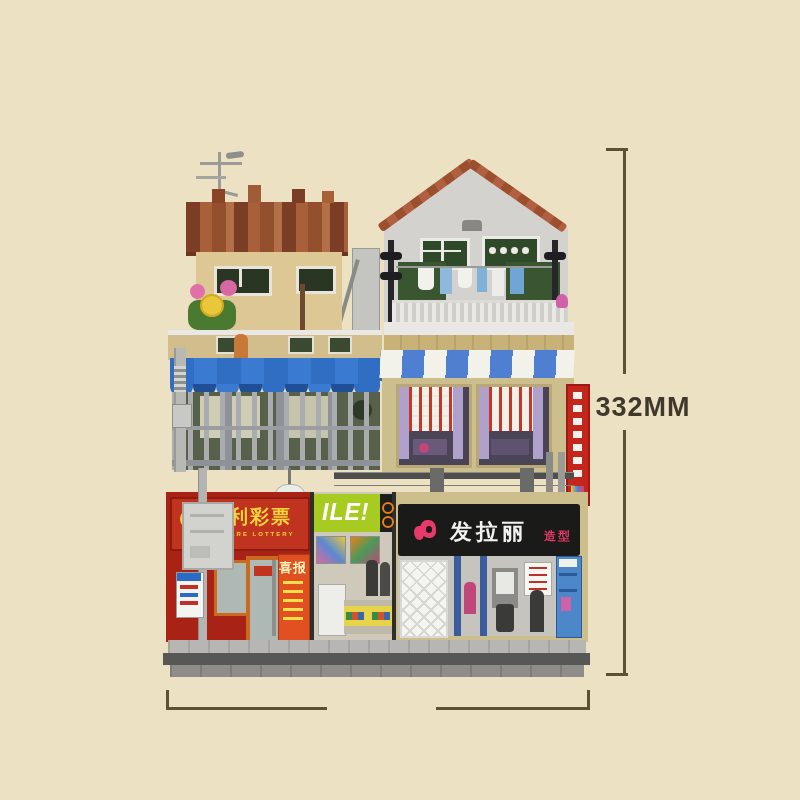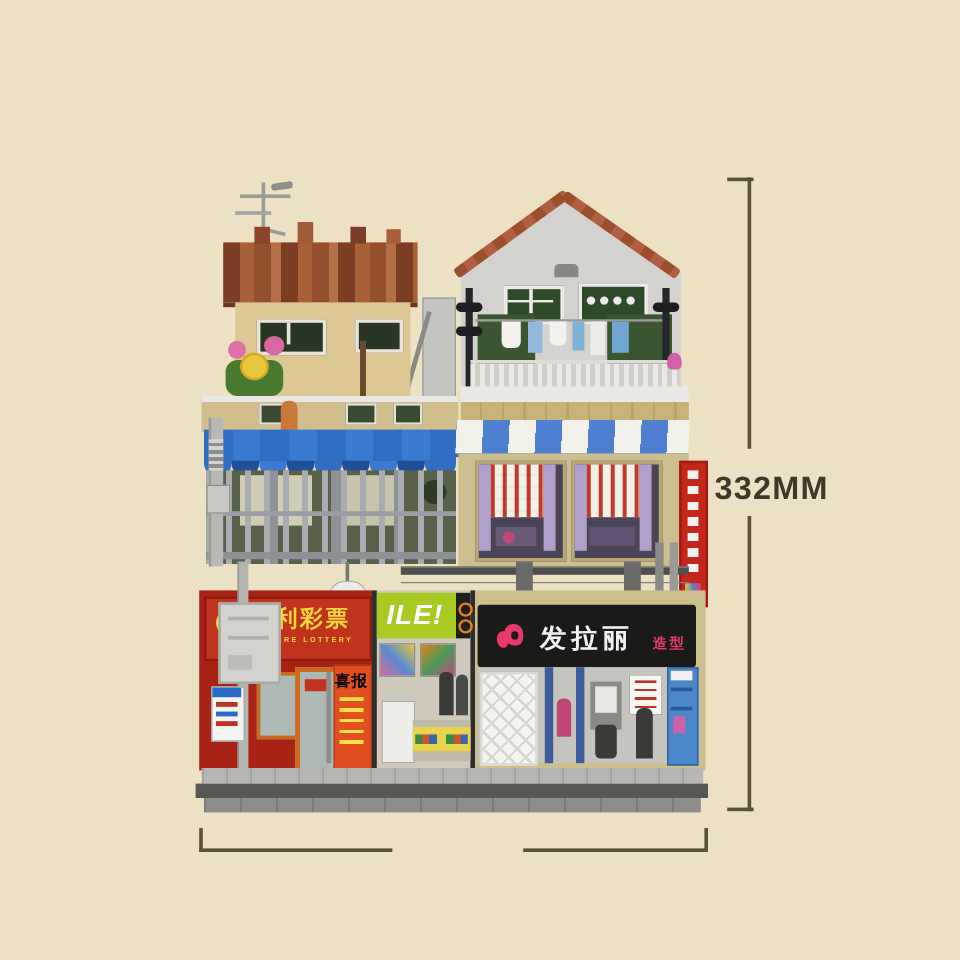--- a/index.html
+++ b/index.html
@@ -9,21 +9,21 @@
   
   .dim-line{background:#5B5233;}
   .dim-label{color:#3F392B;font-weight:bold;font-size:27px;letter-spacing:1px;text-align:center;}
   
   .frame-white{background:#E9E8E4;}
   .sign-cn{color:#F5D73B;font-weight:bold;font-size:19px;letter-spacing:2px;text-align:center;line-height:1;}
   .sign-en{color:#F5D73B;font-size:6px;letter-spacing:2px;text-align:center;font-weight:bold;}
   .smile-text{color:#FFFFFF;font-weight:800;font-size:23px;letter-spacing:1px;font-style:italic;}
   .salon-text{color:#F2F2F0;font-weight:bold;font-size:22px;letter-spacing:4px;}
   .salon-suffix{color:#E8396B;font-weight:bold;font-size:12px;letter-spacing:2px;}
-  .poster-text{color:#000000;font-weight:bold;font-size:13px;letter-spacing:1px;text-align:center;}
+  .poster-text{color:#fef9c3;font-weight:bold;font-size:13px;letter-spacing:1px;text-align:center;}
   .scallop{position:absolute;height:13px;border-radius:0 0 11px 11px;}
   .baluster-overlay{background:
      repeating-linear-gradient(90deg,#A9ADB1 0 5px,rgba(0,0,0,0) 5px 16px),
      repeating-linear-gradient(90deg,#8E9296 0 8px,rgba(0,0,0,0) 8px 52px);}
 </style>
 </head>
 <body>
 
 <div id="scene">
 

